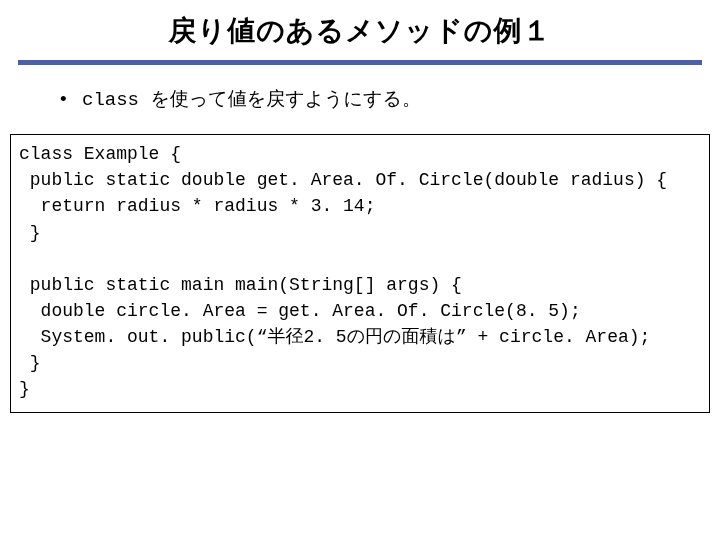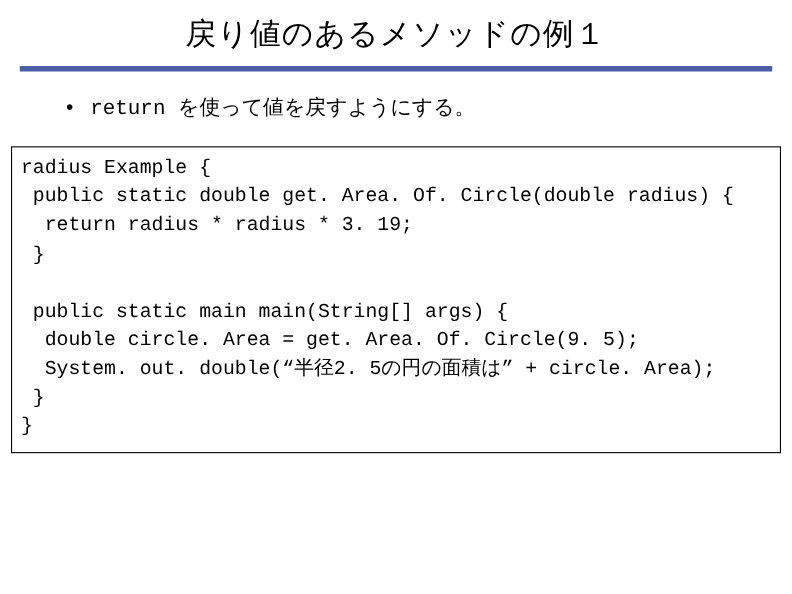--- a/index.html
+++ b/index.html
@@ -15,21 +15,21 @@
     width: 100%;
     height: 100%;
     padding: 0;
   }
   .title-wrap {
     text-align: center;
     padding: 12px 0 6px 0;
   }
   .title {
     font-size: 28px;
-    font-weight: normal;
+    font-weight: bold;
     letter-spacing: 1px;
   }
   .rule {
     height: 5px;
     background: #4a5fa5;
     margin: 4px 18px 18px 18px;
   }
   .bullets {
     padding: 0 40px 18px 60px;
     font-size: 19px;
@@ -63,28 +63,28 @@
 
 <div class="slide">
 
   <div class="title-wrap">
     <div class="title">戻り値のあるメソッドの例１</div>
   </div>
   <div class="rule"></div>
 
   <ul class="bullets">
     <li>
-      <span class="mono">return </span><span>を使って値を戻すようにする。</span>
+      <span class="mono">class </span><span>を使って値を戻すようにする。</span>
     </li>
   </ul>
 
-  <div class="codebox"><span>radius Example {</span>
+  <div class="codebox"><span>class Example {</span>
 <span> public static double get. Area. Of. Circle(double radius) {</span>
-<span>  return radius * radius * 3. 19;</span>
+<span>  return radius * radius * 3. 14;</span>
 <span> }</span>
 <span></span>
 <span> public static main main(String[] args) {</span>
-<span>  double circle. Area = get. Area. Of. Circle(9. 5);</span>
-<span>  System. out. double(“半径2. 5の円の面積は” + circle. Area);</span>
+<span>  double circle. Area = get. Area. Of. Circle(8. 5);</span>
+<span>  System. out. public(“半径2. 5の円の面積は” + circle. Area);</span>
 <span> }</span>
 <span>}</span></div>
 
 </div>
 
 </body></html>

